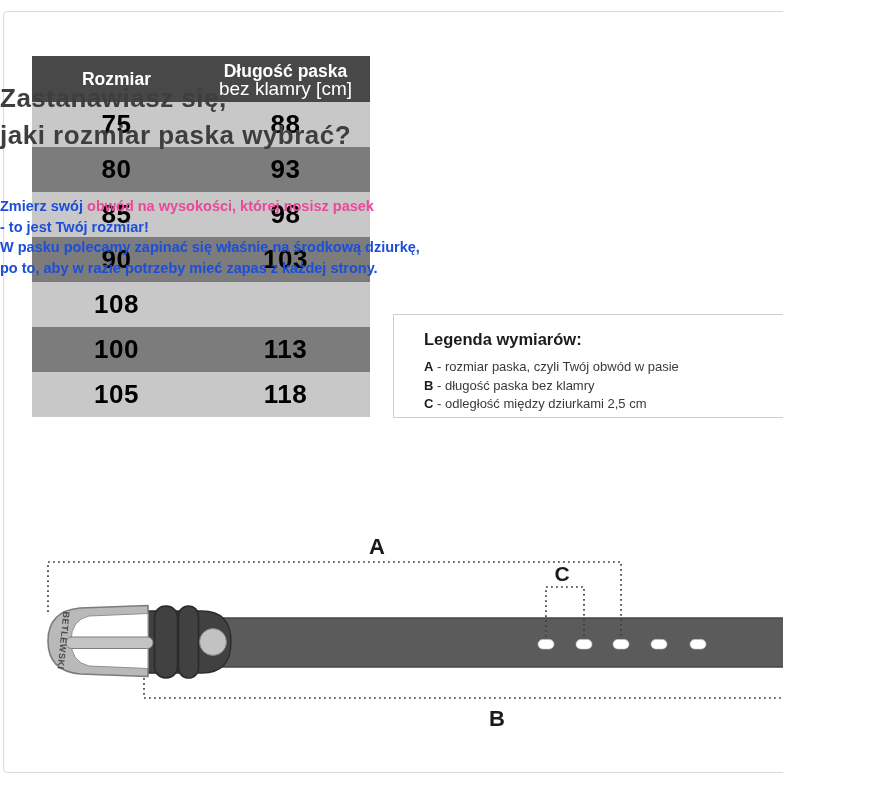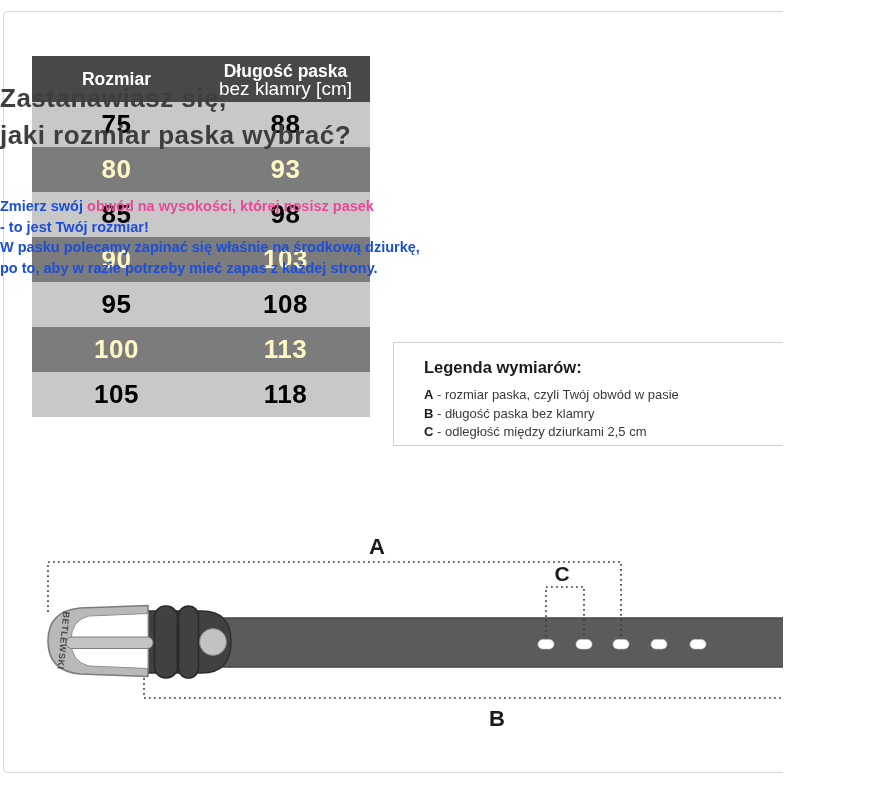--- a/index.html
+++ b/index.html
@@ -34,21 +34,21 @@
     color: #ffffff;
   }
   .th { width: 50%; text-align: center; }
   .th-main { font-size: 17.5px; font-weight: bold; line-height: 19px; }
   .th-sub  { font-size: 19px; font-weight: 500; line-height: 15px; }
   .trow {
     display: flex; align-items: center;
     height: 45px;
   }
   .trow.light { background: #c8c8c8; color: #000000; }
-  .trow.dark  { background: #7c7c7c; color: #fef9c3; }
+  .trow.dark  { background: #7c7c7c; color: #000000; }
   .td {
     width: 50%; text-align: center;
     font-size: 26px; font-weight: bold; letter-spacing: 0.5px;
   }
   .headline {
     position: absolute;
     left: 0; top: 80px; width: 484px;
     color: #3e3e3e;
     font-size: 26px; font-weight: bold;
     line-height: 37px; letter-spacing: 0.5px;
@@ -66,21 +66,20 @@
   .t-black { color: #1d4ed8; }
 
   .legend-box {
     position: absolute;
     left: 393px; top: 314px;
     width: 460px; height: 104px;
     border: 1px solid #cfcfcf;
     background: #ffffff;
     padding: 15px 0 0 30px;
     text-align: left;
-    margin-top: 28px;
   }
   .legend-title {
     font-size: 16.5px; font-weight: bold;
     color: #1b1b1b;
     margin-bottom: 9px;
   }
   .legend-item {
     font-size: 13px; line-height: 18.5px;
     color: #3a3a3a;
     white-space: nowrap;
@@ -134,21 +133,20 @@
     </div>
     <div class="trow light">
       <div class="td">85</div>
       <div class="td">98</div>
     </div>
     <div class="trow dark">
       <div class="td">90</div>
       <div class="td">103</div>
     </div>
     <div class="trow light">
-      <div class="td">95</div>
       <div class="td">108</div>
     </div>
     <div class="trow dark">
       <div class="td">100</div>
       <div class="td">113</div>
     </div>
     <div class="trow light">
       <div class="td">105</div>
       <div class="td">118</div>
     </div>

